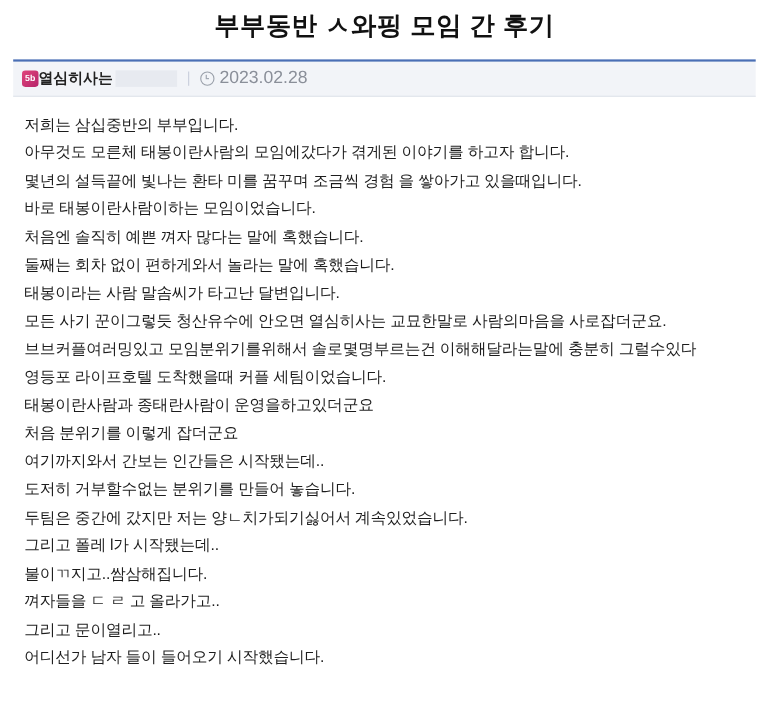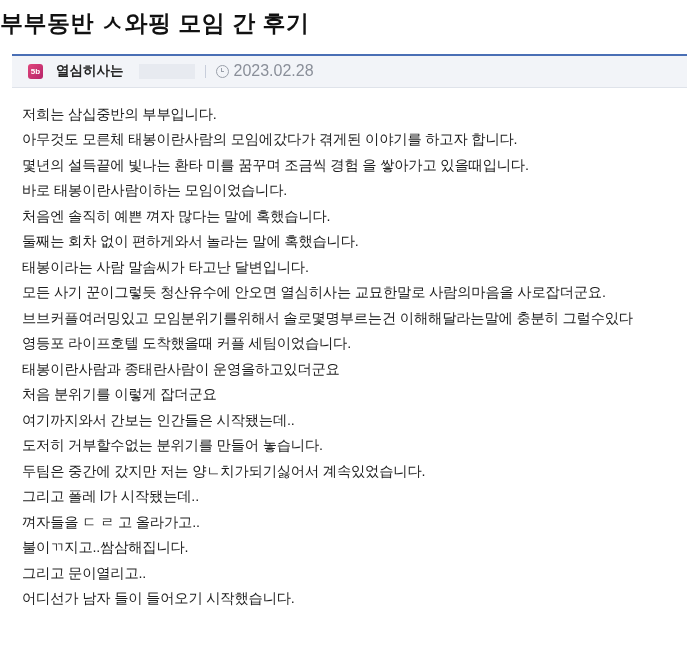--- a/index.html
+++ b/index.html
@@ -17,20 +17,21 @@
   .page {
     position: relative;
     width: 699px;
     height: 648px;
     box-sizing: border-box;
   }
 
   
   .title-bar {
     padding: 10px 0 10px 0;
+    text-align: center;
   }
   .post-title {
     font-size: 23px;
     font-weight: bold;
     color: #111111;
     letter-spacing: 0.5px;
     line-height: 1.2;
     margin: 0;
   }
 
@@ -43,22 +44,21 @@
     border-top: 2px solid #4a6fb5;
     border-bottom: 1px solid #dfe3ea;
     display: flex;
     align-items: center;
     padding: 0 8px;
     box-sizing: border-box;
   }
   .author-block {
     display: flex;
     align-items: center;
-    gap: 13px;
-    margin-left: 8px;
+    gap: 0;
   }
   .badge-icon {
     width: 15px;
     height: 15px;
     border-radius: 3px;
     background: linear-gradient(135deg, #e0457b, #b6246a);
     color: #ffffff;
     font-size: 8px;
     line-height: 15px;
     text-align: center;
@@ -168,19 +168,19 @@
       <div class="body-line">태봉이라는 사람 말솜씨가 타고난 달변입니다.</div>
       <div class="body-line blurred">모든 사기 꾼이그렇듯 청산유수에 안오면 열심히사는 교묘한말로 사람의마음을 사로잡더군요.</div>
       <div class="body-line blurred">브브커플여러밍있고 모임분위기를위해서 솔로몇명부르는건 이해해달라는말에 충분히 그럴수있다</div>
       <div class="body-line blurred">영등포 라이프호텔 도착했을때 커플 세팀이었습니다.</div>
       <div class="body-line">태봉이란사람과 종태란사람이 운영을하고있더군요</div>
       <div class="body-line">처음 분위기를 이렇게 잡더군요</div>
       <div class="body-line blurred">여기까지와서 간보는 인간들은 시작됐는데..</div>
       <div class="body-line">도저히 거부할수없는 분위기를 만들어 놓습니다.</div>
       <div class="body-line blurred">두팀은 중간에 갔지만 저는 양ㄴ치가되기싫어서 계속있었습니다.</div>
       <div class="body-line blurred">그리고 폴레 l가 시작됐는데..</div>
+      <div class="body-line blurred">불이ㄲ지고..쌈삼해집니다.</div>
       <div class="body-line blurred">껴자들을 ㄷ ㄹ 고 올라가고..</div>
-      <div class="body-line blurred">불이ㄲ지고..쌈삼해집니다.</div>
       <div class="body-line">그리고 문이열리고..</div>
       <div class="body-line blurred">어디선가 남자 들이 들어오기 시작했습니다.</div>
     </div>
 
 </div>
 
 </body></html>

